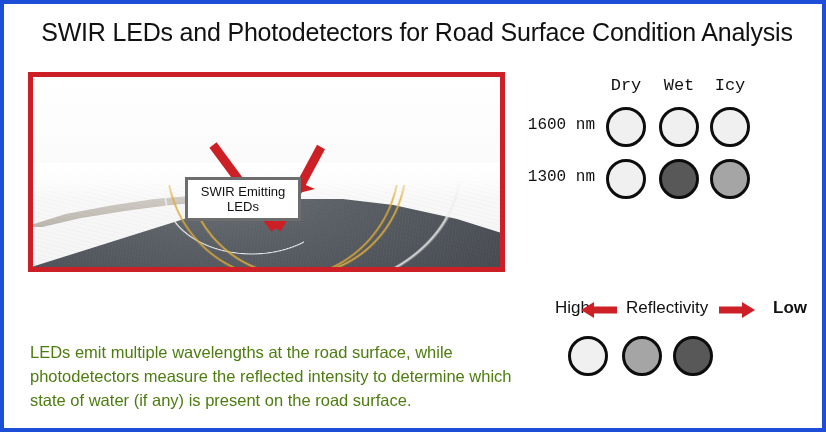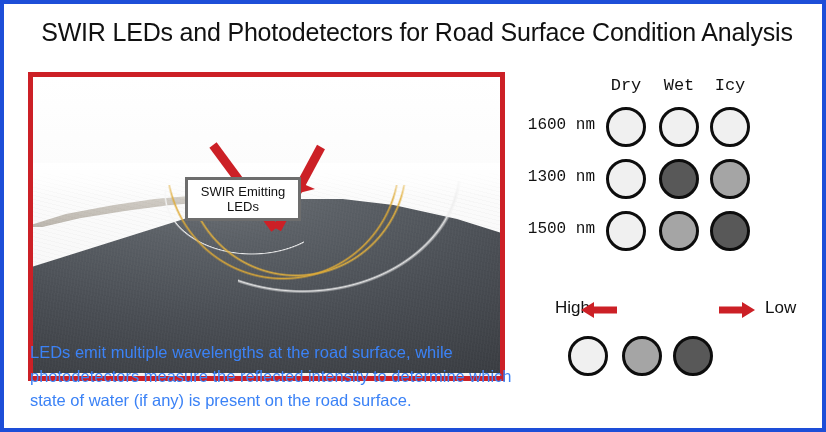--- a/index.html
+++ b/index.html
@@ -30,21 +30,21 @@
     color: #111111;
     letter-spacing: -0.2px;
     white-space: nowrap;
   }
   
   #photo-panel {
     position: absolute;
     left: 24px;
     top: 68px;
     width: 477px;
-    height: 309px;
+    height: 200px;
     box-sizing: border-box;
     border: 5px solid #cc2026;
     background: #ffffff;
     overflow: hidden;
   }
   #photo-scene {
     position: absolute;
     inset: 0;
     overflow: hidden;
   }
@@ -178,21 +178,21 @@
     overflow: visible;
   }
   
   #caption {
     position: absolute;
     left: 26px;
     top: 337px;
     width: 500px;
     font-size: 16.5px;
     line-height: 1.45;
-    color: #3b82f6;
+    color: #4d7c0f;
   }
   
   #matrix {
     position: absolute;
     left: 505px;
     top: 72px;
     width: 260px;
     font-family: Liberation Mono, monospace;
   }
   #matrix-headers {
@@ -241,21 +241,21 @@
     height: 26px;
   }
   .legend-word {
     position: absolute;
     top: 2px;
     font-size: 17px;
     color: #111111;
   }
   #legend-high { left: 22px; margin-left: 24px; }
   #legend-title { left: 117px; }
-  #legend-low { left: 256px; }
+  #legend-low { left: 264px; font-weight: bold; }
   .legend-arrow {
     position: absolute;
     top: 5px;
     width: 36px;
     height: 18px;
   }
   #legend-arrow-left { left: 72px; }
   #legend-arrow-right { left: 210px; }
   #legend-swatches {
     position: relative;
@@ -327,34 +327,29 @@
       <div class="swatch" style="left: 201px; background: rgb(240, 240, 240);"></div>
     </div>
 
     <div class="matrix-row">
       <div class="row-label">1300 nm</div>
       <div class="swatch" style="left: 97px; background: rgb(240, 240, 240);"></div>
       <div class="swatch" style="left: 150px; background: rgb(88, 88, 88);"></div>
       <div class="swatch" style="left: 201px; background: rgb(165, 165, 165);"></div>
     </div>
 
-    <div class="matrix-row">
-      <div class="row-label">1500 nm</div>
-      <div class="swatch" style="left: 97px; background: rgb(240, 240, 240);"></div>
-      <div class="swatch" style="left: 150px; background: rgb(165, 165, 165);"></div>
-      <div class="swatch" style="left: 201px; background: rgb(88, 88, 88);"></div>
-    </div>
   </div>
 
   <div id="legend">
     <div id="legend-bar">
       <div class="legend-word" id="legend-high">High</div>
       <svg class="legend-arrow" id="legend-arrow-left" viewBox="0 0 36 18">
         <polygon points="0,9 13,1 13,5.5 36,5.5 36,12.5 13,12.5 13,17" fill="#cc2026"></polygon>
       </svg>
+      <div class="legend-word" id="legend-title">Reflectivity</div>
       <svg class="legend-arrow" id="legend-arrow-right" viewBox="0 0 36 18">
         <polygon points="36,9 23,1 23,5.5 0,5.5 0,12.5 23,12.5 23,17" fill="#cc2026"></polygon>
       </svg>
       <div class="legend-word" id="legend-low">Low</div>
     </div>
     <div id="legend-swatches">
       <div class="legend-swatch" style="left: 59px; background: rgb(240, 240, 240);"></div>
       <div class="legend-swatch" style="left: 113px; background: rgb(165, 165, 165);"></div>
       <div class="legend-swatch" style="left: 164px; background: rgb(88, 88, 88);"></div>
     </div>

